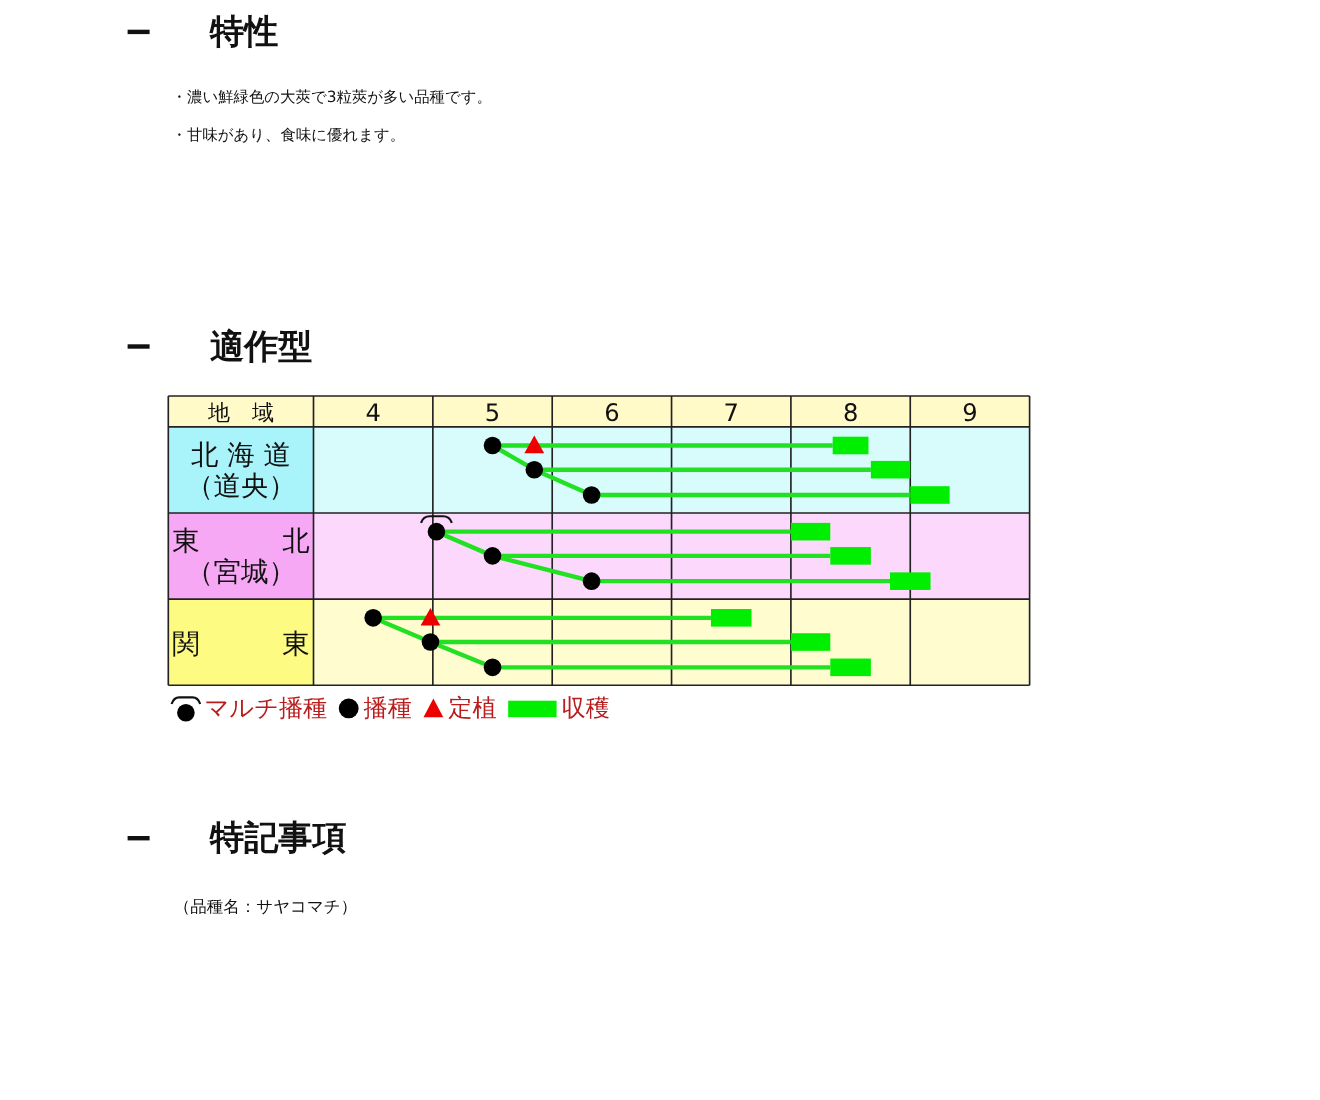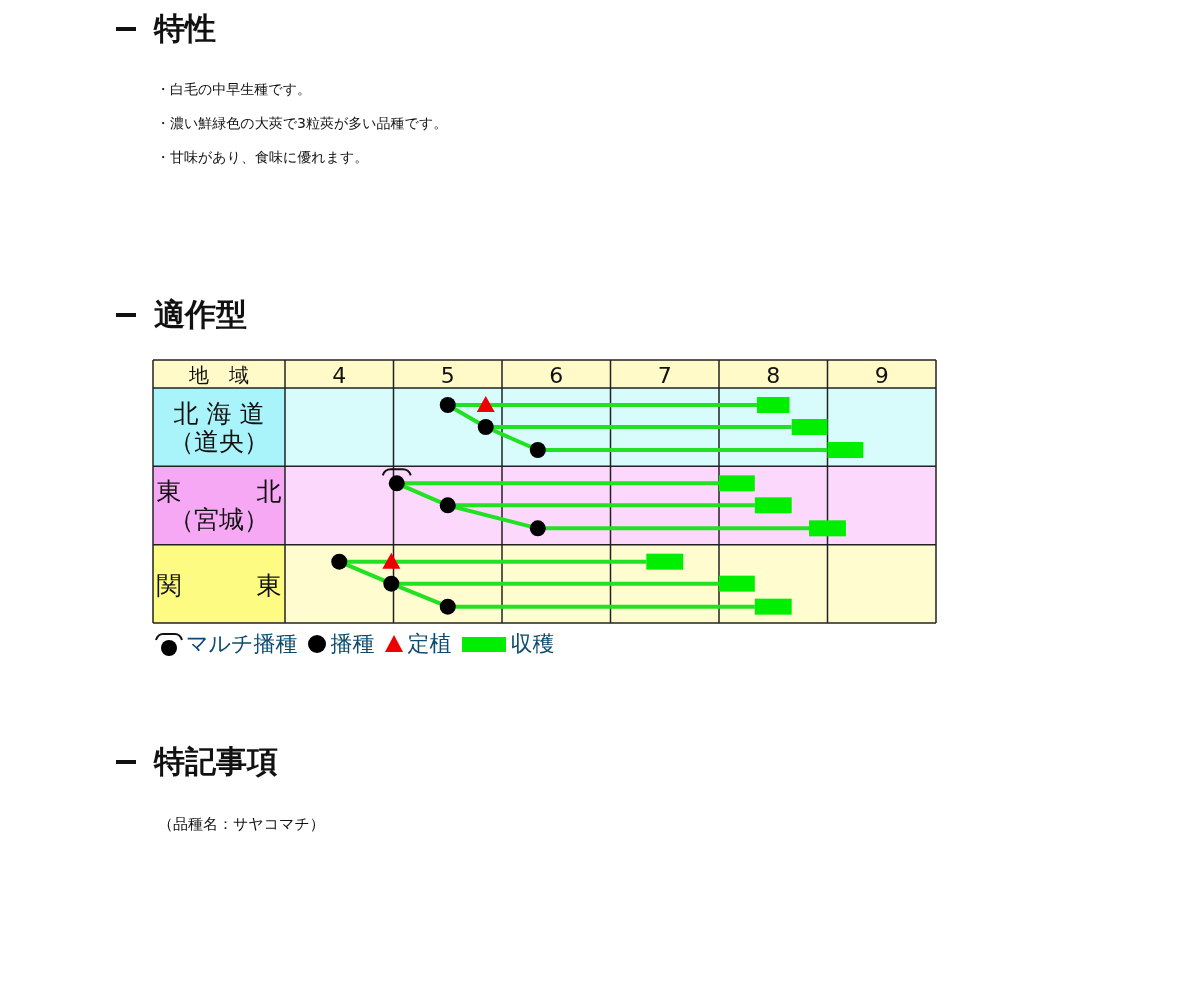--- a/index.html
+++ b/index.html
@@ -1,41 +1,40 @@
 <!DOCTYPE html>
 <html><head>
   <meta charset="utf-8">
   <style>
     html, body { margin: 0; padding: 0; background: #ffffff; }
     body { width: 1200px; height: 1000px; position: relative; overflow: hidden;
            font-family: "DejaVu Sans", "Liberation Sans", sans-serif; color: #111; }
     .section-title { position: absolute; left: 116px; display: flex; align-items: center;
                      font-family: "DejaVu Serif", "Liberation Serif", serif; font-weight: bold;
-                     font-size: 31px; color: #111; }
+                     font-size: 31px; color: #111; gap: 37px; }
     .section-title .dash { display: inline-block; width: 20px; height: 4px; background: #111;
                            margin-right: 18px; }
     .bullets { position: absolute; left: 156px; top: 78px; margin: 0; padding: 0; list-style: none;
                font-size: 14px; }
     .bullets li { height: 34px; line-height: 22px; }
     .note { position: absolute; left: 158px; top: 815px; font-size: 15px; }
     #chart { position: absolute; left: 0; top: 0; }
     .legend { position: absolute; left: 153px; top: 629px; display: flex; align-items: flex-start;
-              font-size: 22px; color: #0c4a6e; font-family: "DejaVu Sans", sans-serif; }
+              font-size: 22px; color: #b91c1c; font-family: "DejaVu Sans", sans-serif; }
     .legend .item { display: flex; align-items: center; margin-right: 8px; }
     .legend svg { display: block; margin-right: 3px; }
   </style>
 </head>
 <body>
 
 <div class="section-title" style="top:8px;">
   <span class="dash"></span>
   <span>特性</span>
 </div>
 <ul class="bullets">
-  <li>・白毛の中早生種です。</li>
   <li>・濃い鮮緑色の大莢で3粒莢が多い品種です。</li>
   <li>・甘味があり、食味に優れます。</li>
 </ul>
 
 <div class="section-title" style="top:294px;">
   <span class="dash"></span>
   <span>適作型</span>
 </div>
 
 <svg id="chart" width="1200" height="1000">

